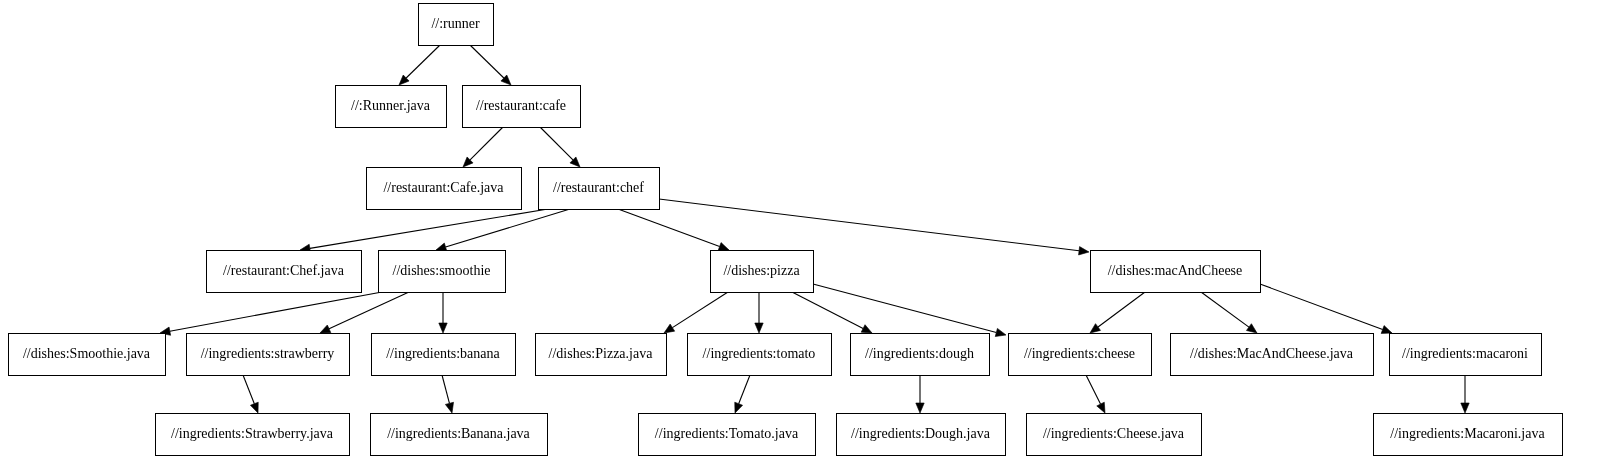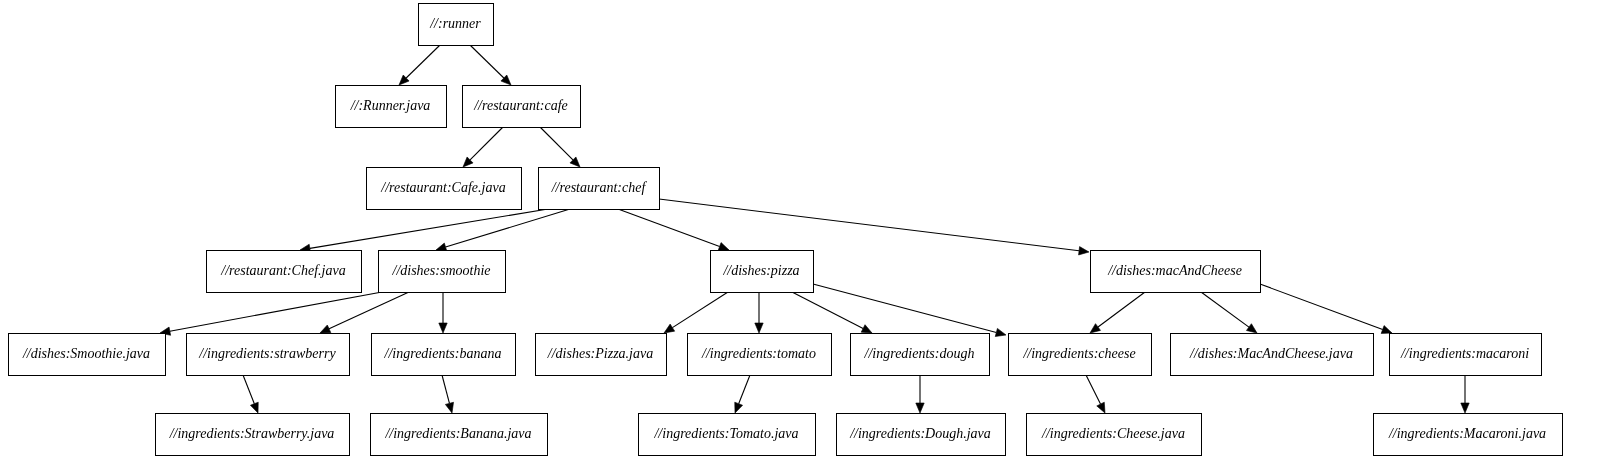--- a/index.html
+++ b/index.html
@@ -6,21 +6,20 @@
     margin: 0;
     padding: 0;
     background: #ffffff;
   }
   #graph-root {
     position: relative;
     width: 1600px;
     height: 468px;
     background: #ffffff;
     font-family: "Liberation Serif", "DejaVu Serif", serif;
-    font-style: italic;
   }
   svg#graph-canvas {
     position: absolute;
     top: 0;
     left: 0;
     width: 1600px;
     height: 468px;
     display: block;
   }
   .node-box {

